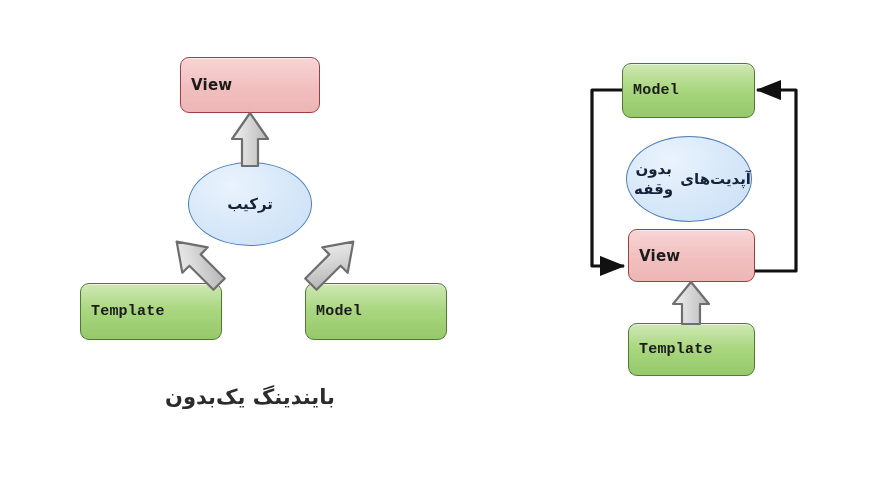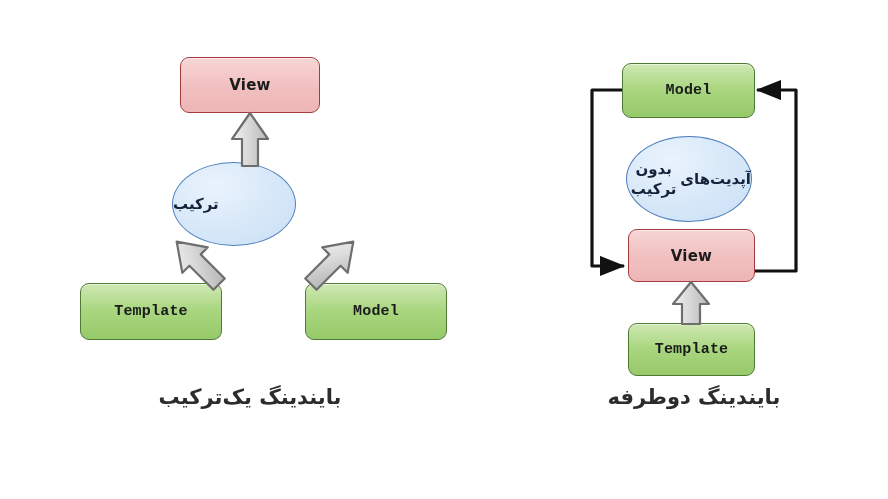--- a/index.html
+++ b/index.html
@@ -30,28 +30,29 @@
   }
   #panel-one-way  { left: 0px;   width: 500px; }
   #panel-two-way  { left: 500px; width: 388px; }
 
   
   .node {
     position: absolute;
     box-sizing: border-box;
     display: flex;
     align-items: center;
-    justify-content: center;
+    justify-content: flex-start;
     border-radius: 9px;
     font-size: 15px;
     font-weight: bold;
     color: #1b1b1b;
     letter-spacing: .2px;
     direction: ltr;
     z-index: 5;
+    padding-left: 10px;
   }
   .node.green {
     background: linear-gradient(180deg, #cfe8b4 0%, #a9d67f 48%, #96c96a 100%);
     border: 1.6px solid #4f7a36;
     box-shadow: inset 0 1px 0 rgba(255,255,255,.55);
     font-family: Liberation Mono, monospace;
   }
   .node.red {
     background: linear-gradient(180deg, #f7d5d5 0%, #f1bfbf 55%, #eeb6b6 100%);
     border: 1.8px solid #a33b3f;
@@ -149,50 +150,49 @@
       <path d="M 691,282 L 709,304 L 700,304 L 700,324 L 682,324 L 682,304 L 673,304 Z" fill="url(#gblock)" stroke="#6e6e6e" stroke-width="2.2" stroke-linejoin="round"></path>
     </g>
   </svg>
 
   <div class="panel" id="panel-one-way">
 
     <div class="node red" style="left:180px; top:57px; width:140px; height:56px;">
       <span>View</span>
     </div>
 
-    <div class="ellipse" style="left:172px; top:162px; width:124px; height:84px;justify-content:flex-end;">
+    <div class="ellipse" style="left:188px; top:162px; width:124px; height:84px;">
       <span>ترکیب</span>
     </div>
 
     <div class="node green" style="left:80px; top:283px; width:142px; height:57px;">
       <span>Template</span>
     </div>
 
     <div class="node green" style="left:305px; top:283px; width:142px; height:57px;">
       <span>Model</span>
     </div>
 
-    <div class="caption" style="left:0px; top:385px; width:500px;">بایندینگ یک‌ترکیب</div>
+    <div class="caption" style="left:0px; top:385px; width:500px;">بایندینگ یک‌بدون</div>
   </div>
 
   <div class="panel" id="panel-two-way">
 
     <div class="node green" style="left:122px; top:63px; width:133px; height:55px;">
       <span>Model</span>
     </div>
 
     <div class="ellipse" style="left:126px; top:136px; width:126px; height:86px; flex-direction:row;">
       <span>آپدیت‌های</span>
-      <span>بدون ترکیب</span>
+      <span>بدون وقفه</span>
     </div>
 
     <div class="node red" style="left:128px; top:229px; width:127px; height:53px;">
       <span>View</span>
     </div>
 
     <div class="node green" style="left:128px; top:323px; width:127px; height:53px;">
       <span>Template</span>
     </div>
 
-    <div class="caption" style="left:0px; top:385px; width:388px;">بایندینگ دوطرفه</div>
   </div>
 
 </div>
 
 </body></html>

